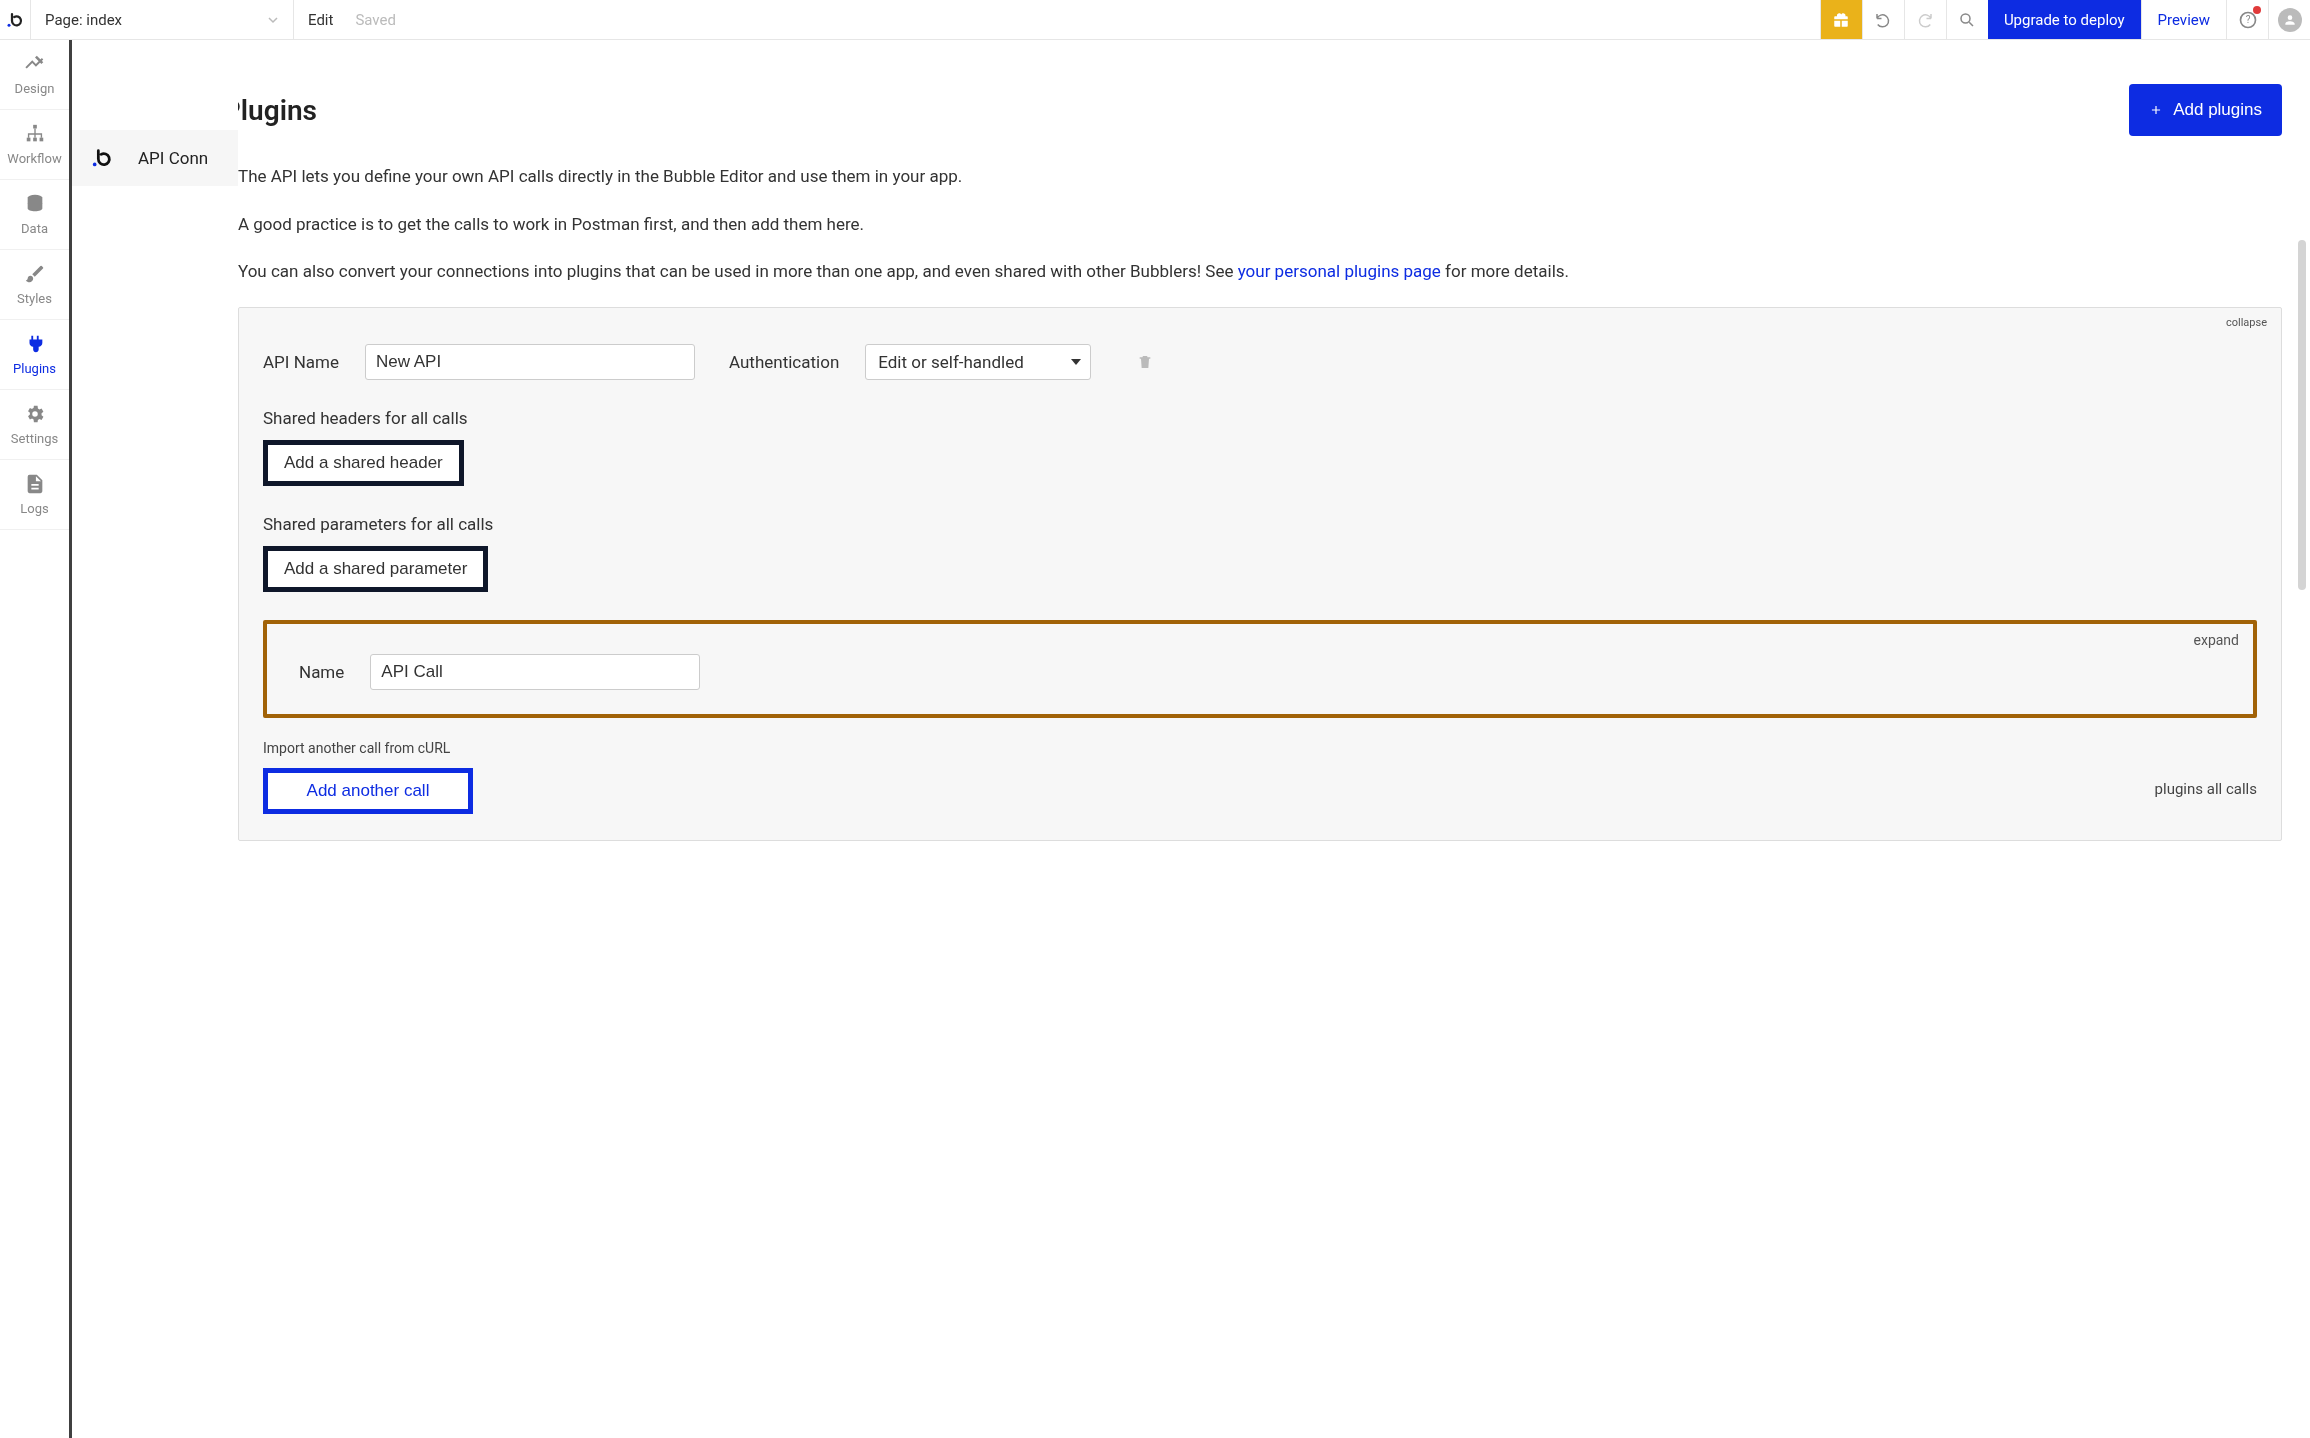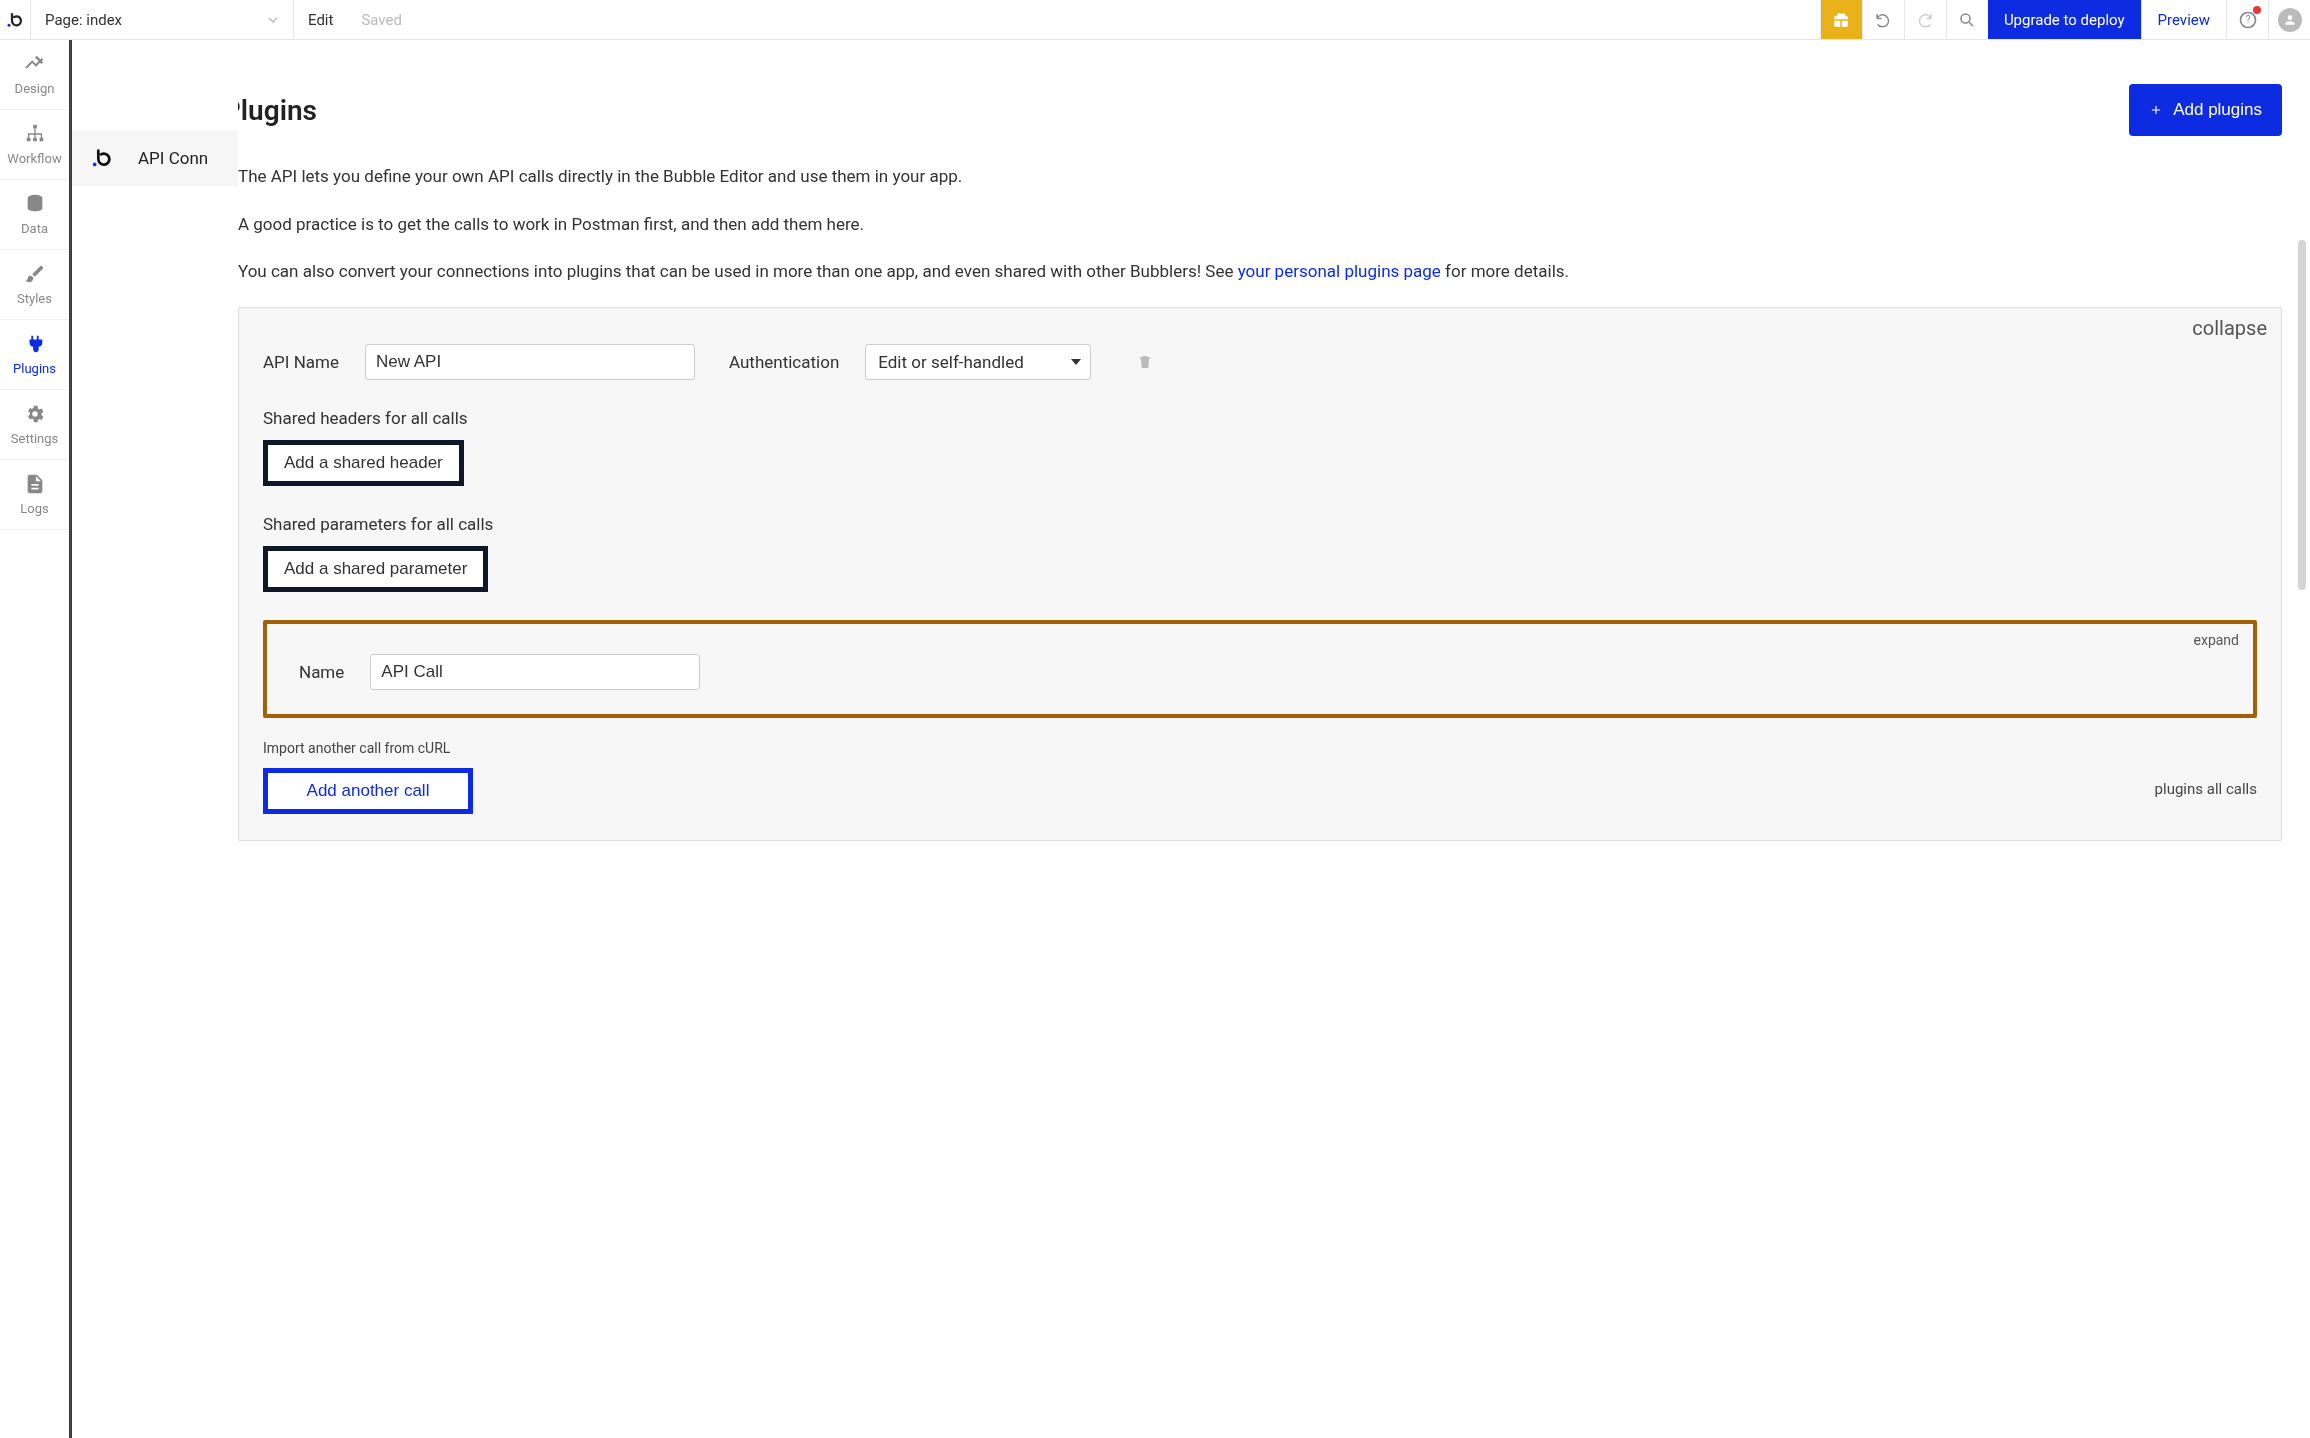--- a/index.html
+++ b/index.html
@@ -6,21 +6,21 @@
   html, body { width: 100%; height: 100%; font-family: -apple-system, BlinkMacSystemFont, "Segoe UI", Roboto, Helvetica, Arial, sans-serif; color: #222; background: #fff; }
   body { font-size: 16px; }
 
   
   .topbar { display: flex; align-items: stretch; height: 40px; border-bottom: 1px solid #e6e6e6; }
   .top-left { display: flex; align-items: center; }
   .logo-cell { width: 31px; display: flex; align-items: center; justify-content: center; border-right: 1px solid #e6e6e6; height: 100%; }
   .page-dropdown { display: flex; align-items: center; padding: 0 14px; width: 263px; border-right: 1px solid #e6e6e6; height: 100%; justify-content: space-between; cursor: pointer; }
   .page-dropdown-label { font-size: 15px; color: #333; }
   .chev { color: #bbb; }
-  .edit-saved { display: flex; align-items: center; padding: 0 14px; gap: 28px; flex: 1; }
+  .edit-saved { display: flex; align-items: center; padding: 0 14px; gap: 22px; flex: 1; }
   .edit-label { font-size: 15px; color: #333; }
   .saved-label { font-size: 15px; color: #bbb; }
   .top-right { display: flex; align-items: stretch; margin-left: auto; }
   .top-icon { width: 42px; display: flex; align-items: center; justify-content: center; border-left: 1px solid #e6e6e6; color: #888; }
   .gift { background: #eab21a; color: #fff; }
   .upgrade { background: #0d2ce2; color: #fff; padding: 0 16px; display: flex; align-items: center; font-size: 15px; cursor: pointer; }
   .preview { color: #0d2ce2; padding: 0 16px; display: flex; align-items: center; border-left: 1px solid #e6e6e6; font-size: 15px; cursor: pointer; }
   .help-icon { position: relative; }
   .red-dot { position: absolute; top: 6px; right: 7px; width: 8px; height: 8px; background: #e03a3a; border-radius: 50%; }
   .avatar-circle { width: 24px; height: 24px; border-radius: 50%; background: #bbb; display: flex; align-items: center; justify-content: center; }
@@ -42,21 +42,21 @@
 
   .content { flex: 1; padding: 20px 28px 40px 0; position: relative; overflow-y: auto; }
   .content-header { display: flex; align-items: center; justify-content: space-between; padding: 24px 0 28px 0; margin-left: -130px; }
   .page-title { font-size: 28px; font-weight: 600; }
   .add-plugins-btn { background: #0d2ce2; color: #fff; border: none; border-radius: 4px; padding: 16px 20px; font-size: 17px; display: flex; align-items: center; gap: 10px; cursor: pointer; }
 
   .intro p { font-size: 17px; line-height: 1.5; color: #333; margin-bottom: 22px; }
   .intro a { color: #0d2ce2; text-decoration: none; }
 
   .api-box { border: 1px solid #ddd; background: #f7f7f7; border-radius: 2px; padding: 18px 24px 26px 24px; margin-top: 14px; position: relative; }
-  .collapse-link { position: absolute; top: 8px; right: 14px; font-size: 20px; color: #555; cursor: pointer; }
+  .collapse-link { position: absolute; top: 8px; right: 14px; font-size: 11px; color: #555; cursor: pointer; }
   .row { display: flex; align-items: center; gap: 26px; margin-top: 18px; flex-wrap: wrap; }
   .field-label { font-size: 17px; color: #333; }
   .text-input { border: 1px solid #ccc; background: #fff; border-radius: 3px; padding: 7px 10px; font-size: 17px; color: #333; width: 330px; }
   .select-wrap { position: relative; }
   .select-input { border: 1px solid #ccc; background: #fff; border-radius: 3px; padding: 7px 30px 7px 12px; font-size: 17px; color: #333; width: 226px; cursor: pointer; }
   .select-caret { position: absolute; right: 10px; top: 50%; transform: translateY(-50%); pointer-events: none; color: #333; }
   .trash { color: #bbb; cursor: pointer; margin-left: 20px; }
 
   .section-label { font-size: 17px; color: #333; margin-top: 28px; }
   .outline-btn { border: 5px solid #0f172a; background: #fff; border-radius: 0; padding: 8px 16px; font-size: 17px; color: #333; cursor: pointer; margin-top: 12px; }

